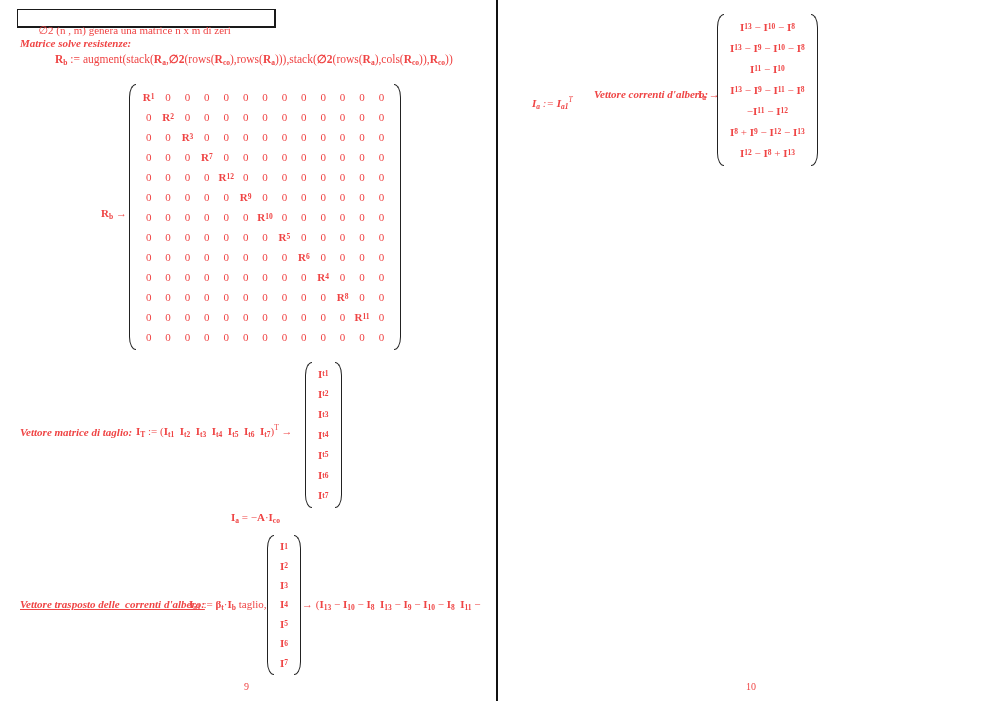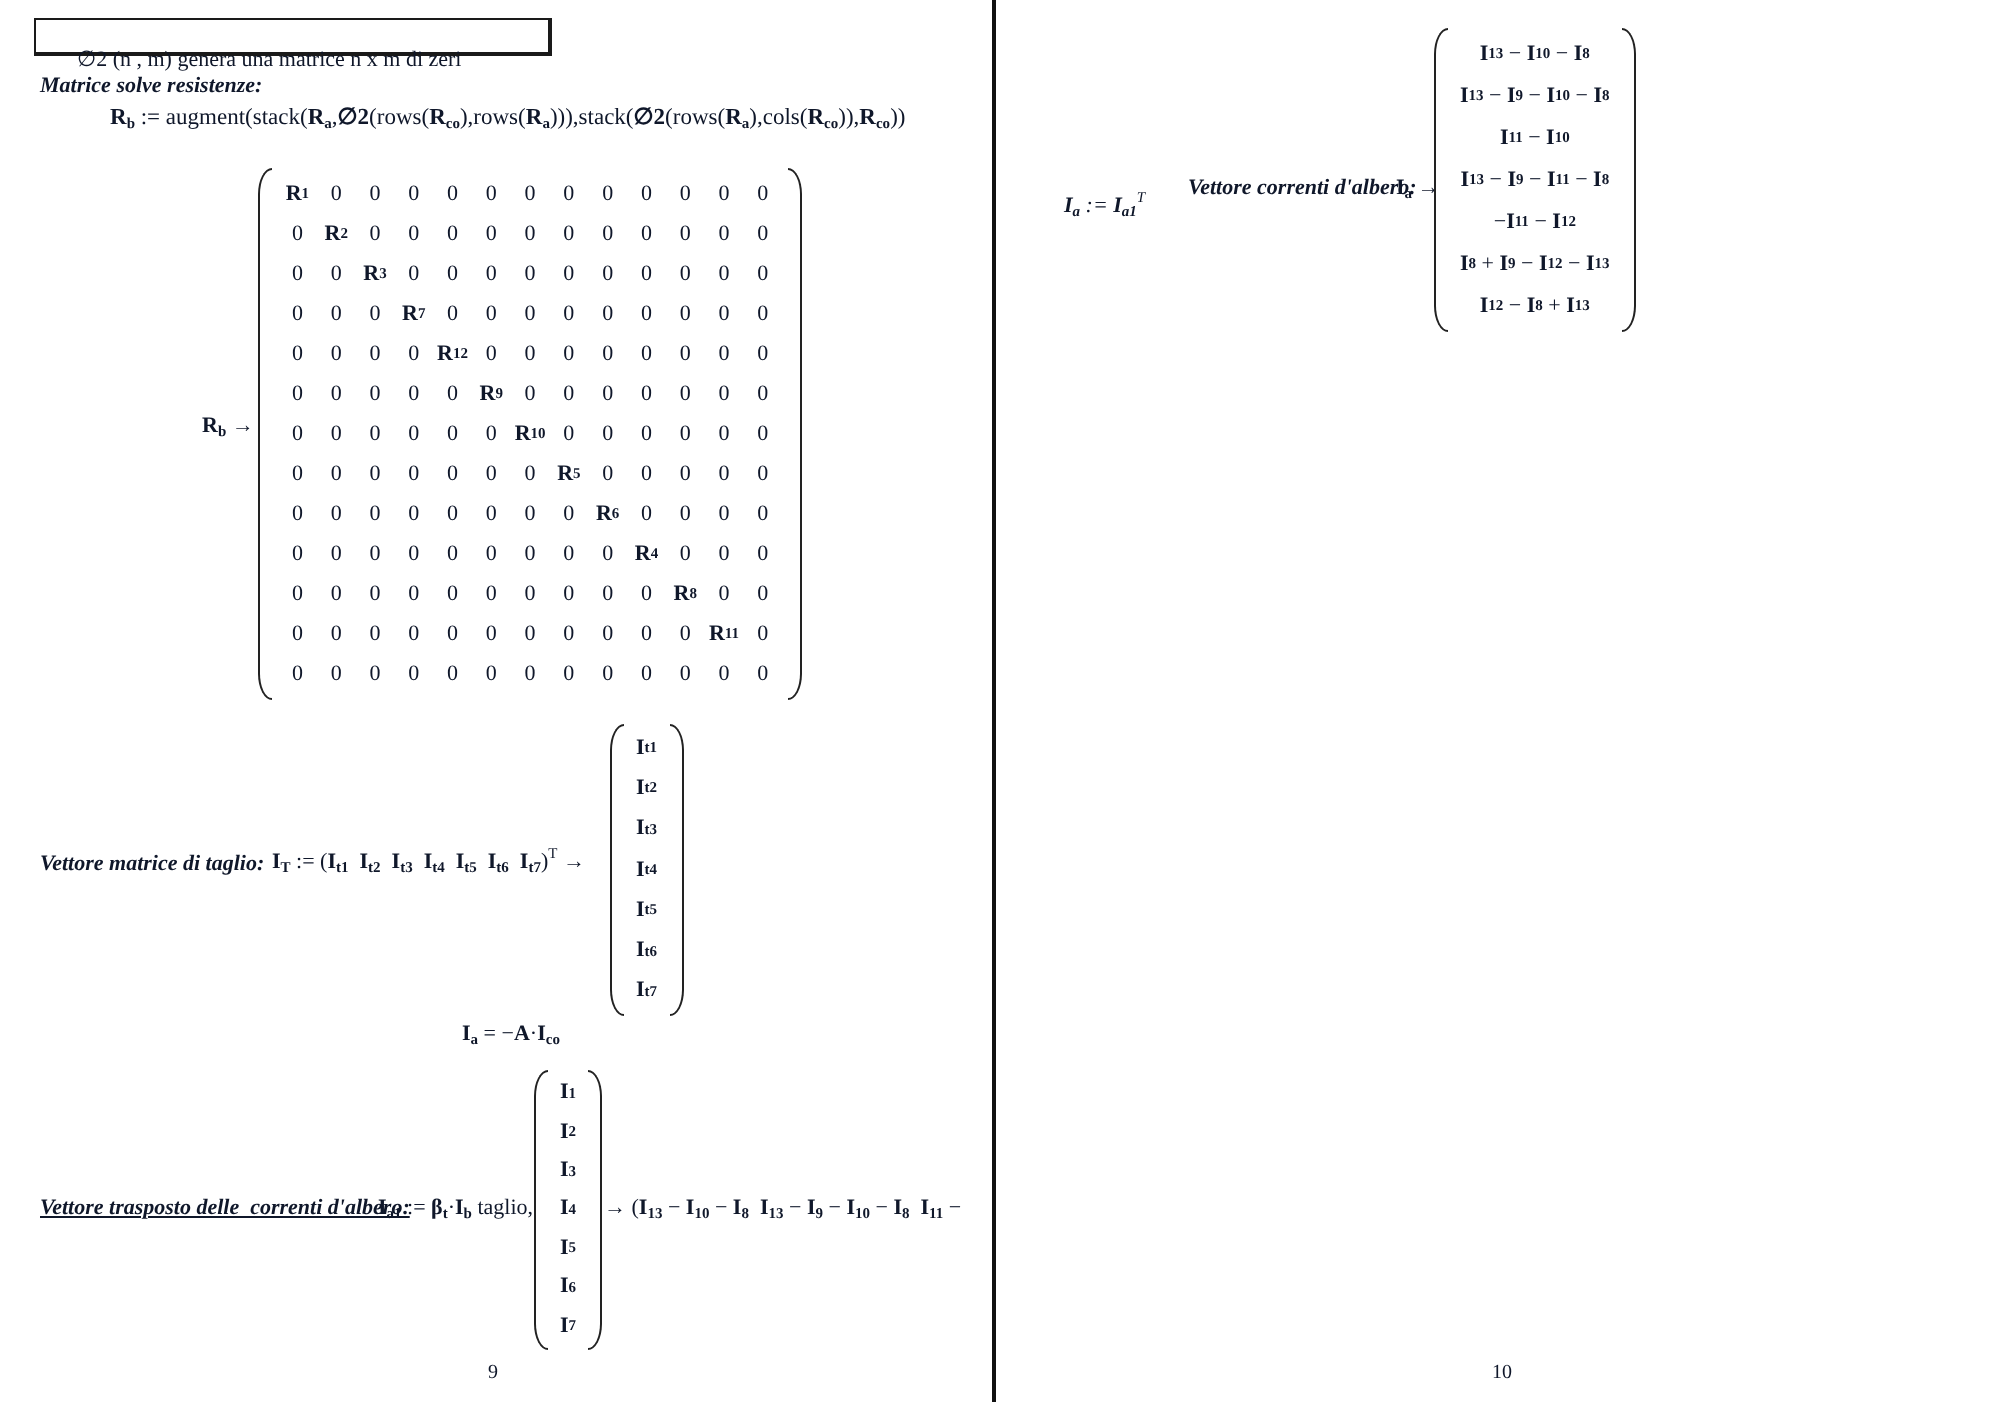--- a/index.html
+++ b/index.html
@@ -1,19 +1,19 @@
 <!DOCTYPE html>
 <html><head>
 <meta charset="utf-8">
 <style>
   * { margin:0; padding:0; box-sizing:border-box; }
   html,body { background:#ffffff; }
   .screen {
     position:relative; width:999px; height:701px; background:#ffffff;
-    font-family:"Liberation Serif","DejaVu Serif",serif; color:#0f172a;
+    font-family:"Liberation Serif","DejaVu Serif",serif; color:#ef4444;
     overflow:hidden;
   }
   .page { position:absolute; top:0; height:701px; background:#fff; }
   .page.left  { left:0; width:496px; }
   .page.right { left:498px; width:501px; }
   .divider { position:absolute; top:0; left:496px; width:2px; height:701px; background:#111; }
 
   .abs { position:absolute; }
   .math { font-size:11px; white-space:pre; line-height:15px; }
   .math sub { font-size:7.5px; line-height:0; vertical-align:-2px; }

